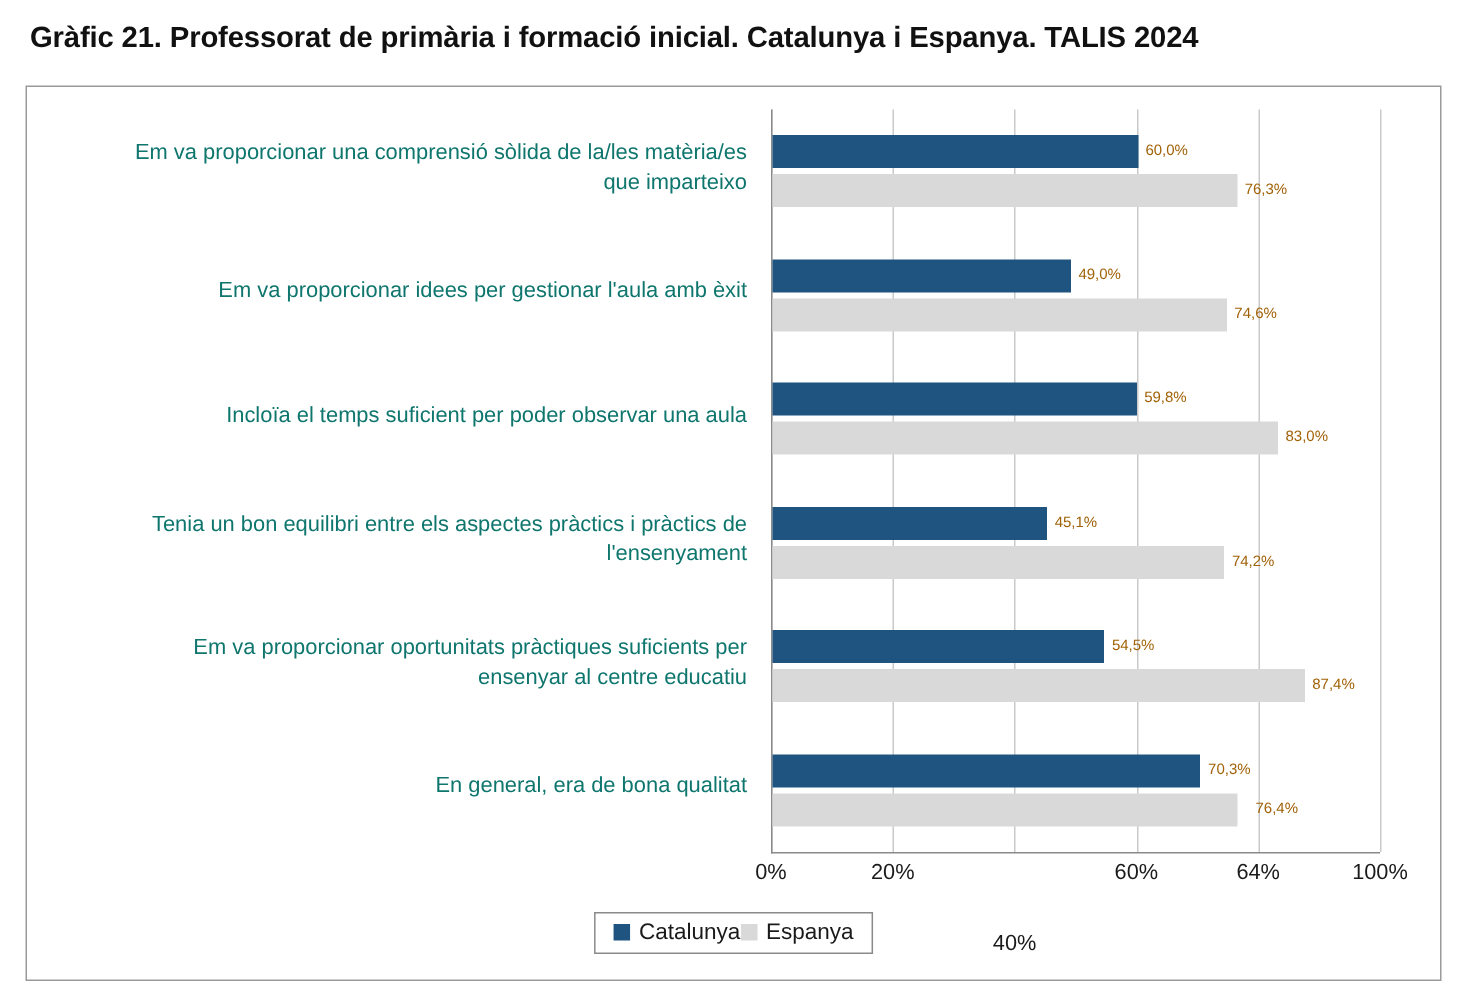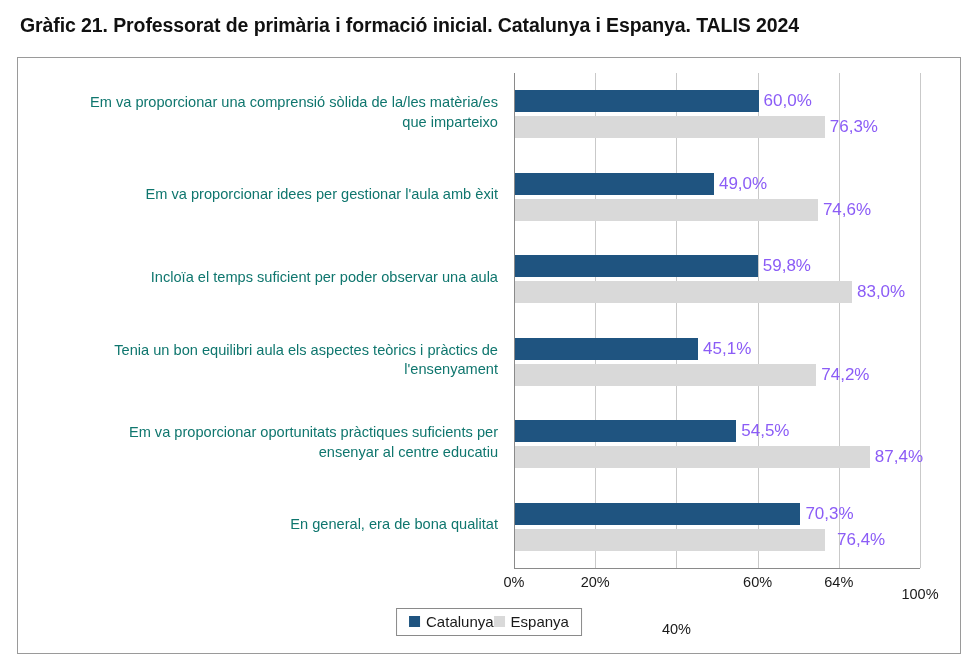--- a/index.html
+++ b/index.html
@@ -78,22 +78,22 @@
     width: 100%;
   }
   .bar {
     position: absolute;
     height: 22px;
   }
   .bar.cat { background: #1f5480; }
   .bar.esp { background: #d9d9d9; }
   .bar-label {
     position: absolute;
-    font-size: 17px;
-    color: #8b5cf6;
+    font-size: 10px;
+    color: #a16207;
     white-space: nowrap;
     line-height: 22px;
   }
   .cat-label-text {
     position: absolute;
     right: 0;
     font-size: 14.6px;
     color: #0f766e;
     text-align: right;
     line-height: 1.35;
@@ -179,21 +179,21 @@
         <div class="cat-label-text" style="right: 422px; top: 194.75px;">
           <div>Incloïa el temps suficient per poder observar una aula</div>
         </div>
         <div class="bar cat" style="left: 1px; top: 182.25px; width: 242.788px;"></div>
         <div class="bar-label" style="left: 248.788px; top: 182.25px;">59,8%</div>
         <div class="bar esp" style="left: 1px; top: 208.25px; width: 336.98px;"></div>
         <div class="bar-label" style="left: 342.98px; top: 208.25px;">83,0%</div>
       </div>
       <div class="group" style="top: 0px;">
         <div class="cat-label-text" style="right: 422px; top: 267.75px;">
-          <div>Tenia un bon equilibri aula els aspectes teòrics i pràctics de</div>
+          <div>Tenia un bon equilibri entre els aspectes pràctics i pràctics de</div>
           <div>l'ensenyament</div>
         </div>
         <div class="bar cat" style="left: 1px; top: 264.75px; width: 183.106px;"></div>
         <div class="bar-label" style="left: 189.106px; top: 264.75px;">45,1%</div>
         <div class="bar esp" style="left: 1px; top: 290.75px; width: 301.252px;"></div>
         <div class="bar-label" style="left: 307.252px; top: 290.75px;">74,2%</div>
       </div>
       <div class="group" style="top: 0px;">
         <div class="cat-label-text" style="right: 422px; top: 350.25px;">
           <div>Em va proporcionar oportunitats pràctiques suficients per</div>
@@ -214,21 +214,21 @@
         <div class="bar-label" style="left: 323px; top: 455.75px;">76,4%</div>
       </div>
     </div>
 
   <div id="xticks">
       <div class="x-tick" style="left: 514px;">0%</div>
       <div class="x-tick" style="left: 595.2px;">20%</div>
       <div class="x-tick" style="left: 676.4px; margin-top: 47px;">40%</div>
       <div class="x-tick" style="left: 757.6px;">60%</div>
       <div class="x-tick" style="left: 838.8px;">64%</div>
-      <div class="x-tick" style="left: 920px; margin-top: 12px;">100%</div>
+      <div class="x-tick" style="left: 920px;">100%</div>
     </div>
 
   <div class="legend">
     <div class="legend-item">
       <span class="swatch cat"></span>
       <span>Catalunya</span>
     </div>
     <div class="legend-item">
       <span class="swatch esp"></span>
       <span>Espanya</span>

